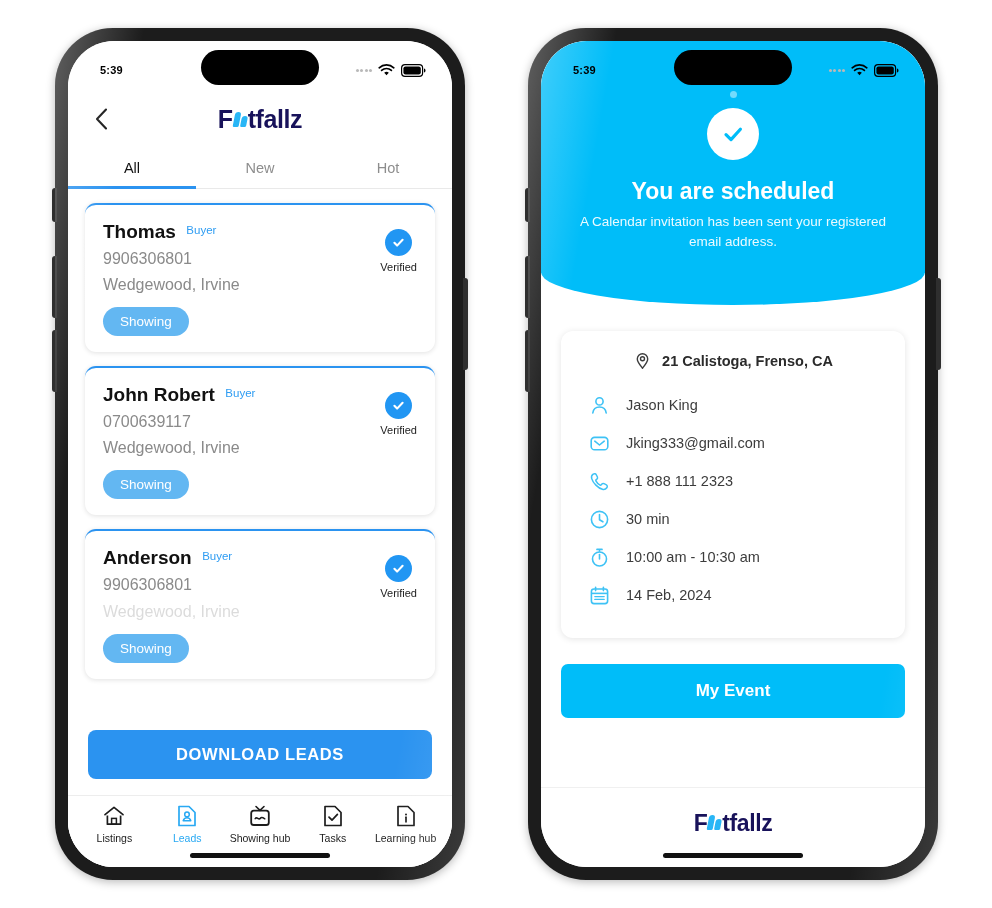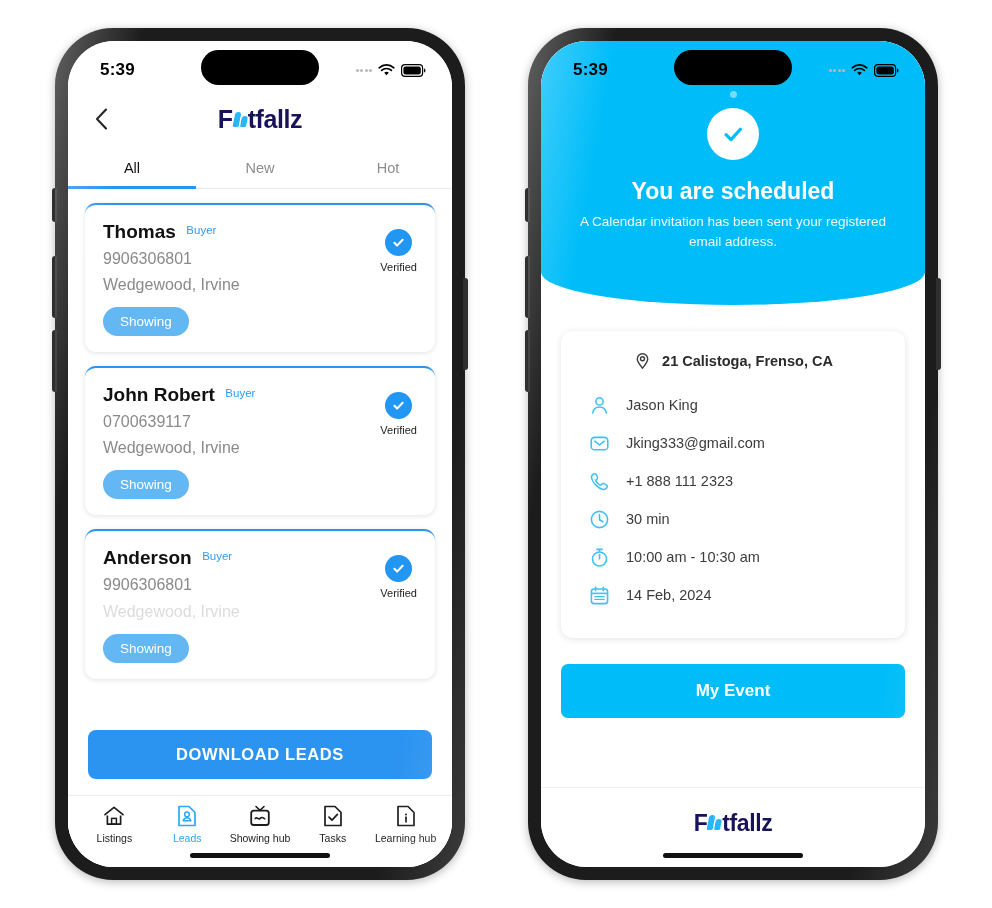--- a/index.html
+++ b/index.html
@@ -35,21 +35,21 @@
   .side-btn { position: absolute; background: #2f2f2f; }
   .side-left { left: -3px; width: 5px; border-radius: 3px 0 0 3px; }
   .side-right { right: -3px; width: 5px; border-radius: 0 3px 3px 0; }
 
   
   .statusbar {
     position: absolute; top: 0; left: 0; right: 0; height: 50px;
     display: flex; align-items: center; justify-content: space-between;
     padding: 8px 26px 0 32px; z-index: 40;
   }
-  .sb-time { font-size: 17px; font-weight: 700; color: #000; letter-spacing: .2px; }
+  .sb-time { font-size: 11px; font-weight: 700; color: #000; letter-spacing: .2px; }
   .sb-right { display: flex; align-items: center; gap: 6px; }
   .sb-dots { display: flex; gap: 1.5px; align-items: flex-end; }
   .sb-dots i { display: block; width: 3px; height: 3px; border-radius: 50%; background: #b9b9b9; }
   .island {
     position: absolute; top: 9px; left: 50%; transform: translateX(-50%);
     width: 118px; height: 35px; background: #000; border-radius: 20px; z-index: 45;
   }
   .home-bar {
     position: absolute; bottom: 9px; left: 50%; transform: translateX(-50%);
     width: 140px; height: 5px; border-radius: 3px; background: #111; z-index: 45;

